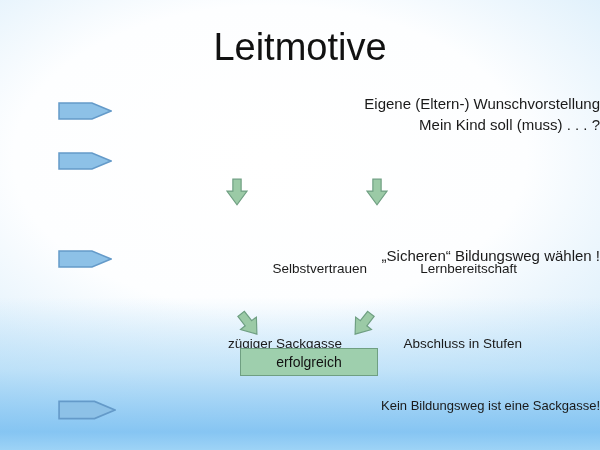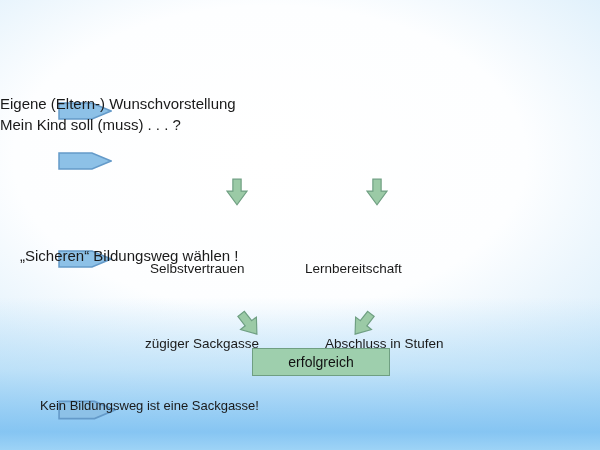--- a/index.html
+++ b/index.html
@@ -12,21 +12,21 @@
     color: #1a1a1a;
     background:
       linear-gradient(180deg, rgba(150,205,243,0) 66%, rgba(163,213,246,0.55) 82%, rgba(130,195,242,0.95) 96%, rgba(155,210,246,0.95) 100%),
       radial-gradient(ellipse 95% 75% at 45% 35%, #ffffff 0%, #fdfeff 45%, #ddeffb 78%, #bfe2f7 100%);
   }
   .title {
     position: absolute; top: 26px; left: 0; right: 0;
     margin: 0; text-align: center;
     font-size: 38px; font-weight: 400; color: #111;
   }
-  .txt { position: absolute; text-align: left; }
+  .txt { position: absolute; text-align: right; padding-left: 47px; }
   .wish { top: 93px; left: 0; right: 0; font-size: 15px; line-height: 21px; }
   .goal { top: 150px; left: 0; right: 0; font-size: 15px; }
   .choice { top: 247px; left: 0; right: 0; font-size: 15px; margin-left: 20px; }
   .label { font-size: 13.5px; margin-top: 48px; }
   .outcome-left  { top: 213px; left: 150px; width: 170px; }
   .outcome-right { top: 213px; left: 305px; width: 165px; }
   .path-left  { top: 288px; left: 145px; width: 150px; }
   .path-right { top: 288px; left: 325px; width: 150px; }
   .conclusion { top: 398px; left: 40px; right: 0; font-size: 13px; }
 
@@ -43,28 +43,29 @@
   .diag { width: 22px; height: 32px; }
   .ga-diag-left  { left: 238px; top: 308px; transform: rotate(-38deg); }
   .ga-diag-right { left: 352px; top: 308px; transform: rotate(38deg); }
   .garrow-shape { fill: #9bcaa6; stroke: #6f9f82; stroke-width: 1.3; }
 
   .result-box {
     position: absolute; left: 240px; top: 348px;
     width: 136px; height: 26px;
     background: #9ecfad; border: 1px solid #6f9f82;
     display: flex; align-items: center; justify-content: center;
-    font-size: 14px; color: #111; margin-left: 12px;
+    font-size: 14px; color: #111;
   }
 </style>
 </head>
 <body>
 
 <div class="slide">
 
+  <h1 class="title">Leitmotive</h1>
 
   <svg class="bullet b1" viewBox="0 0 54 20">
     <polygon class="bullet-shape" points="1,2 34,2 53,10 34,18 1,18"></polygon>
   </svg>
   <svg class="bullet b2" viewBox="0 0 54 20">
     <polygon class="bullet-shape" points="1,2 34,2 53,10 34,18 1,18"></polygon>
   </svg>
   <svg class="bullet b3" viewBox="0 0 54 20">
     <polygon class="bullet-shape" points="1,2 34,2 53,10 34,18 1,18"></polygon>
   </svg>

